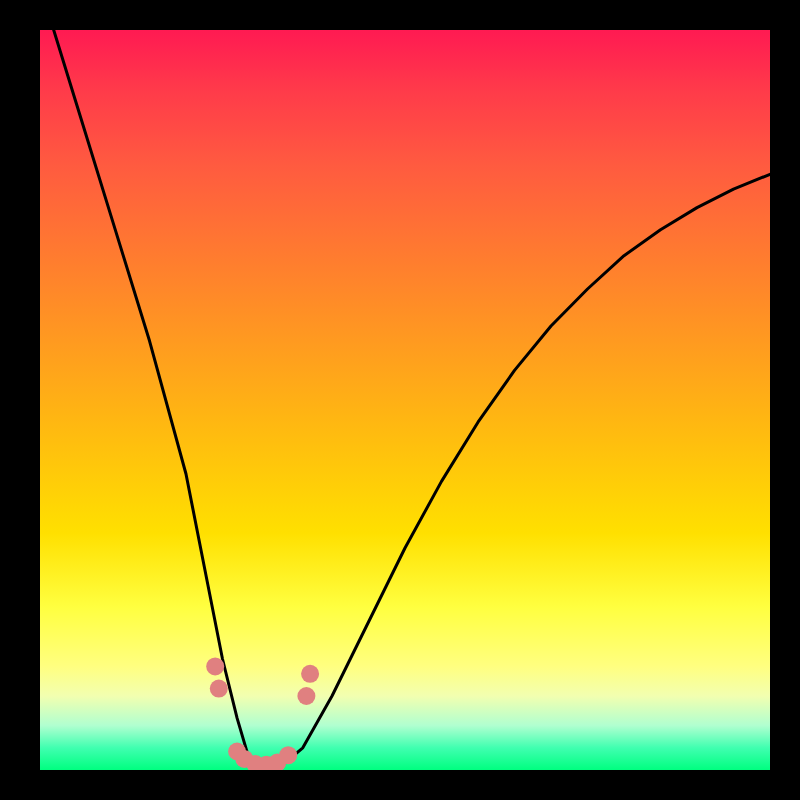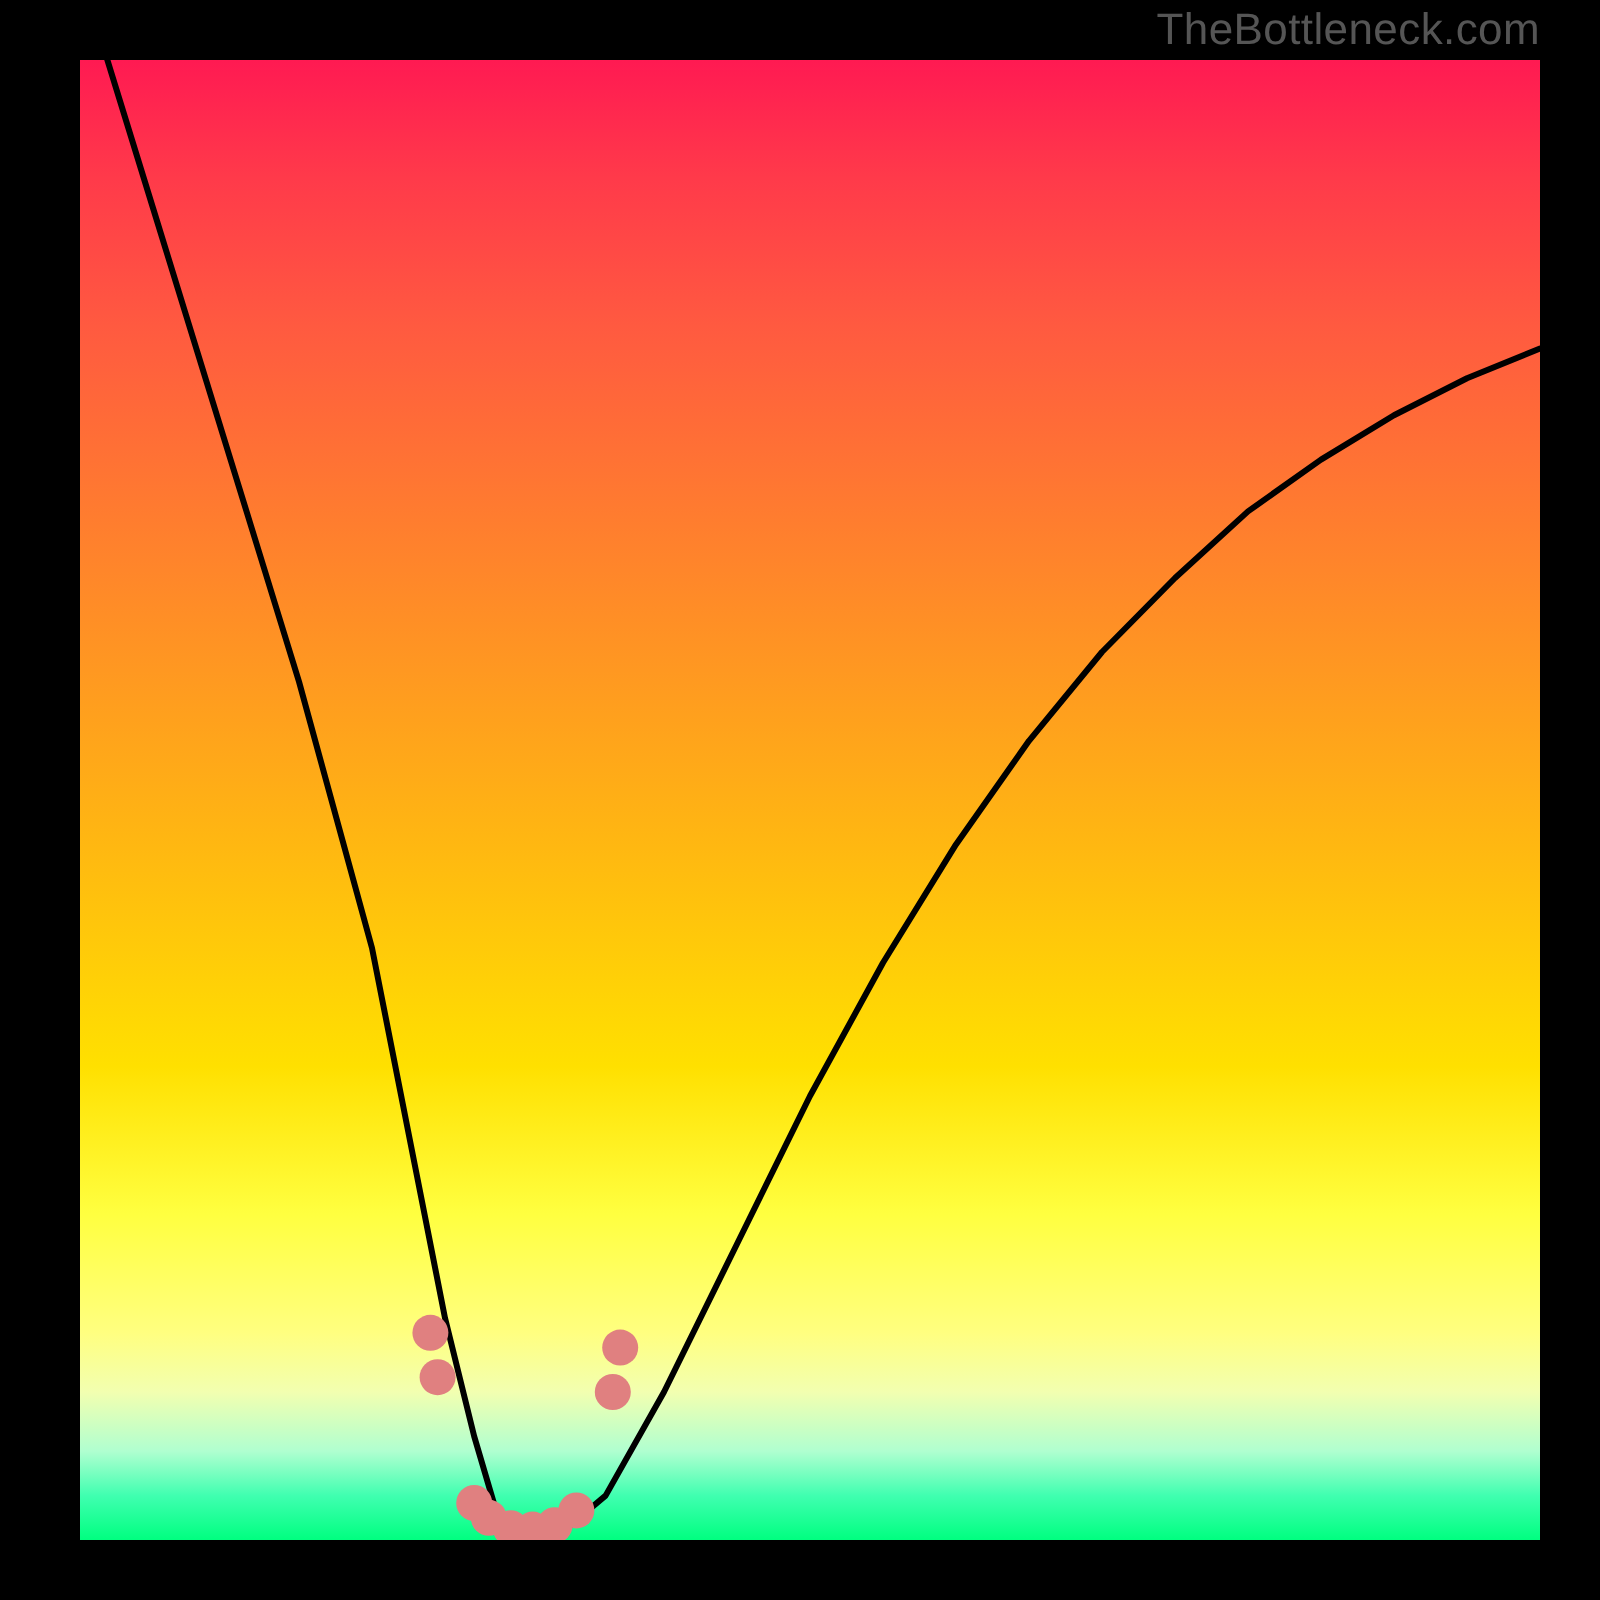--- a/index.html
+++ b/index.html
@@ -57,21 +57,20 @@
     top: 0;
     width: 730px;
     height: 740px;
     overflow: visible;
   }
 </style>
 </head>
 <body>
 
 <div class="frame">
-  <div class="watermark">TheBottleneck.com</div>
 
   <div class="plot-area">
     <svg class="curve" viewBox="0 0 730 740" preserveAspectRatio="none">
       <path id="curve-path" fill="none" stroke="#000000" stroke-width="3" stroke-linejoin="round" stroke-linecap="round" d="M0.0 -44.4 L36.5 74.0 L73.0 192.4 L109.5 310.8 L146.0 444.0 L167.9 555.0 L182.5 629.0 L197.1 688.2 L208.0 725.2 L219.0 736.3 L240.9 736.3 L262.8 717.8 L292.0 666.0 L328.5 592.0 L365.0 518.0 L401.5 451.4 L438.0 392.2 L474.5 340.4 L511.0 296.0 L547.5 259.0 L584.0 225.7 L620.5 199.8 L657.0 177.6 L693.5 159.1 L730.0 144.3"></path>
       <g id="markers-group">
           <circle cx="175.2" cy="636.4" r="9" fill="#e08080"></circle>
           <circle cx="178.8" cy="658.6" r="9" fill="#e08080"></circle>
           <circle cx="197.1" cy="721.5" r="9" fill="#e08080"></circle>
           <circle cx="204.4" cy="728.9" r="9" fill="#e08080"></circle>
           <circle cx="215.3" cy="734.1" r="9" fill="#e08080"></circle>

